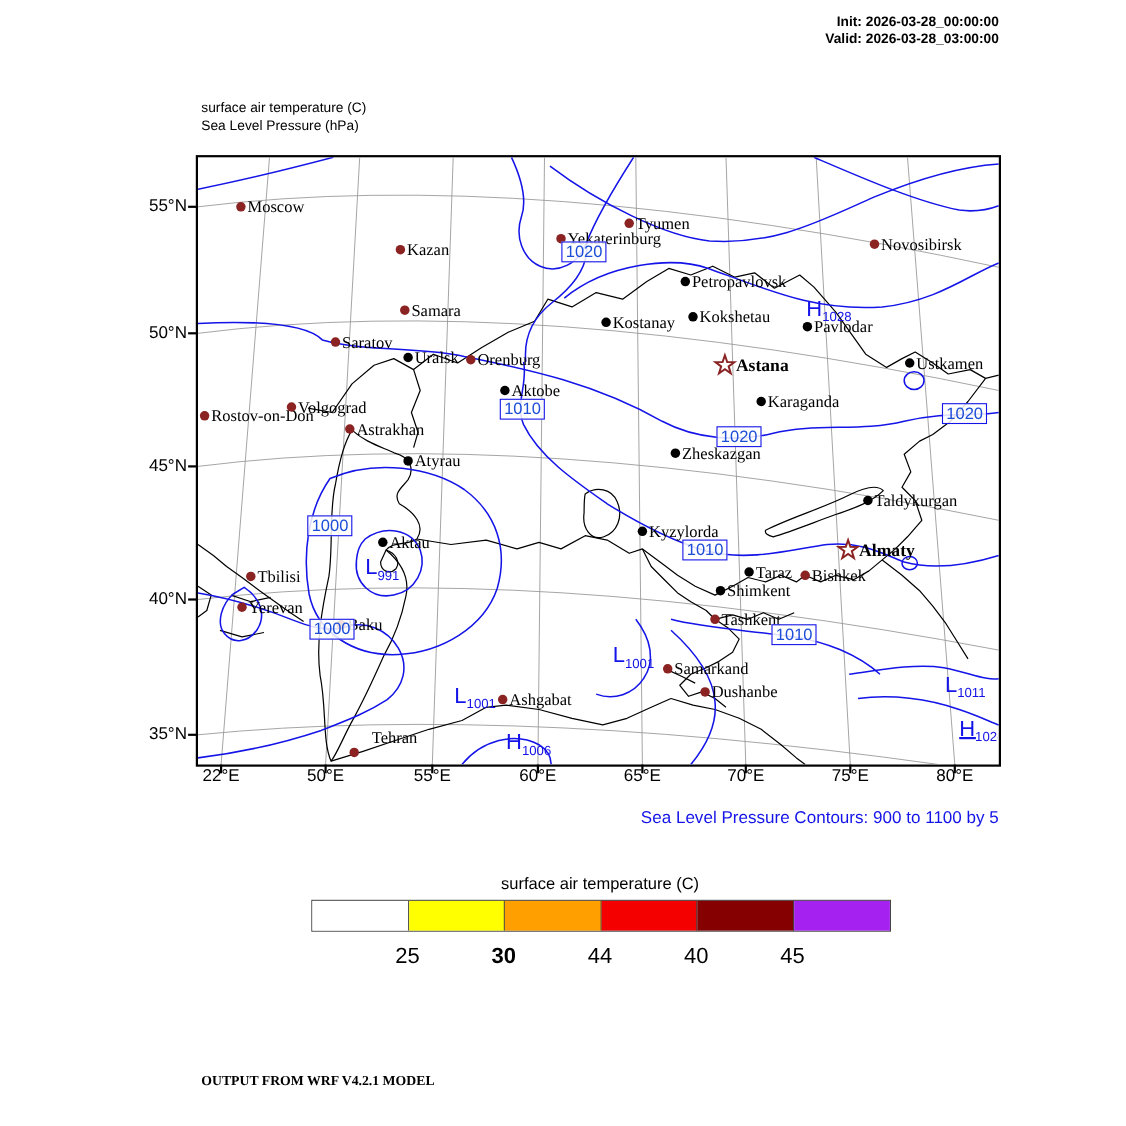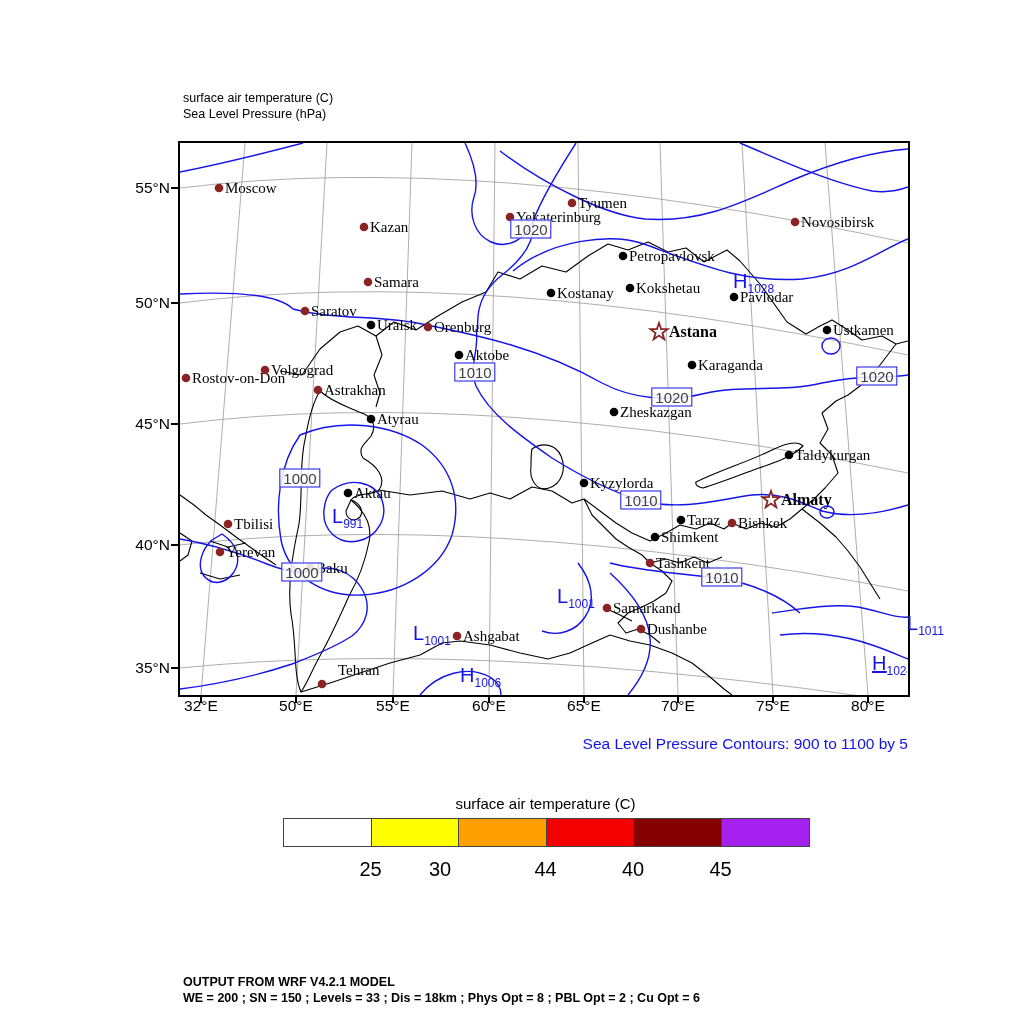--- a/index.html
+++ b/index.html
@@ -9,41 +9,45 @@
   .run-info{position:absolute;right:116px;top:13px;text-align:right;font-size:12.5px;font-weight:bold;line-height:15px;}
   .subtitle{position:absolute;left:183px;top:90px;font-size:12.5px;line-height:16px;}
   .map-frame{position:absolute;left:178px;top:141px;width:728px;height:552px;border:2px solid #000;}
   .map-frame svg{position:absolute;left:0;top:0;}
   .graticule{stroke:#999;stroke-width:.8;fill:none;}
   .coast{stroke:#000;stroke-width:1.1;fill:none;stroke-linejoin:round;}
   .contour{stroke:#1414e8;stroke-width:1.4;fill:none;stroke-linejoin:round;}
   .city-label{font-family:"Liberation Serif",serif;font-size:15px;fill:#000;}
   .city-label.bold{font-weight:bold;font-size:16px;}
   .pbox{position:absolute;transform:translate(-50%,-50%);border:1px solid #1414e8;background:rgba(255,255,255,.85);
-        color:#404040;font-size:15px;line-height:17px;padding:0 3px;}
+        color:#1d4ed8;font-size:15px;line-height:17px;padding:0 3px;}
   .hl{position:absolute;color:#1414e8;font-size:20px;line-height:20px;}
   .hl sub{font-size:12px;}
   .tick-left{position:absolute;width:9px;height:2px;background:#000;}
   .tick-bottom{position:absolute;width:2px;height:8px;background:#000;}
   .lat-label{position:absolute;width:52px;text-align:right;font-size:15.5px;}
   .lon-label{position:absolute;width:60px;text-align:center;font-size:15.5px;}
   .contour-note{position:absolute;right:116px;top:735px;color:#1414e8;font-size:15.5px;}
   .cb-title{position:absolute;left:283px;width:525px;top:795px;text-align:center;font-size:15px;}
   .colorbar{position:absolute;left:283px;top:818px;width:525px;height:27px;border:1px solid #444;display:flex;}
   .cb-seg{height:100%;border-right:1px solid #444;box-sizing:border-box;}
   .cb-seg:last-child{border-right:none;}
   .cb-ticks{position:absolute;left:283px;top:858px;width:525px;height:20px;}
   .cb-tick{position:absolute;transform:translateX(-50%);font-size:20px;}
-  .footer{position:absolute;left:183px;top:974px;font-size:12.5px;font-weight:bold;line-height:16px;}
+  .footer{position:absolute;left:183px;top:974px;font-size:12.5px;font-weight:bold;line-height:16px;font-family:Liberation Serif, serif;}
 </style>
 </head>
 <body>
 
 <div class="page">
 
+  <div class="run-info">
+    <div>Init: 2026-03-28_00:00:00</div>
+    <div>Valid: 2026-03-28_03:00:00</div>
+  </div>
 
   <div class="subtitle">
     <div>surface air temperature   (C)</div>
     <div>Sea Level Pressure   (hPa)</div>
   </div>
 
   <div class="map-frame">
     <svg width="728" height="552" viewBox="0 0 728 552">
 
       <g>
@@ -188,39 +192,39 @@
         <div class="pbox" style="left: 697px; top: 233px;">1020</div>
         <div class="pbox" style="left: 120px; top: 335px;">1000</div>
         <div class="pbox" style="left: 122px; top: 429px;">1000</div>
         <div class="pbox" style="left: 461px; top: 357px;">1010</div>
         <div class="pbox" style="left: 542px; top: 434px;">1010</div>
         <div class="hl" style="left: 553px; top: 128px;"><span>H</span><sub>1028</sub></div>
         <div class="hl" style="left: 152px; top: 363px;"><span>L</span><sub>991</sub></div>
         <div class="hl" style="left: 377px; top: 443px;"><span>L</span><sub>1001</sub></div>
         <div class="hl" style="left: 233px; top: 480px;"><span>L</span><sub>1001</sub></div>
         <div class="hl" style="left: 280px; top: 522px;"><span>H</span><sub>1006</sub></div>
-        <div class="hl" style="left: 727px; top: 470px;"><span>L</span><sub>1011</sub></div>
+        <div class="hl" style="left: 679px; top: 470px;"><span>L</span><sub>1011</sub></div>
         <div class="hl" style="left: 692px; top: 510px; text-decoration: underline;"><span>H</span><sub>102</sub></div>
       </div>
   </div>
 
   <div id="latAxis">
       <div class="lat-label" style="left: 118px; top: 179px;">55°N</div>
       <div class="tick-left" style="left: 171px; top: 187px;"></div>
       <div class="lat-label" style="left: 118px; top: 294px;">50°N</div>
       <div class="tick-left" style="left: 171px; top: 302px;"></div>
       <div class="lat-label" style="left: 118px; top: 415px;">45°N</div>
       <div class="tick-left" style="left: 171px; top: 423px;"></div>
       <div class="lat-label" style="left: 118px; top: 536px;">40°N</div>
       <div class="tick-left" style="left: 171px; top: 544px;"></div>
       <div class="lat-label" style="left: 118px; top: 659px;">35°N</div>
       <div class="tick-left" style="left: 171px; top: 667px;"></div>
     </div>
   <div id="lonAxis">
-      <div class="lon-label" style="left: 171px; top: 697px;">32°E</div>
+      <div class="lon-label" style="left: 171px; top: 697px;">22°E</div>
       <div class="tick-bottom" style="left: 200px; top: 695px;"></div>
       <div class="lon-label" style="left: 266px; top: 697px;">50°E</div>
       <div class="tick-bottom" style="left: 295px; top: 695px;"></div>
       <div class="lon-label" style="left: 363px; top: 697px;">55°E</div>
       <div class="tick-bottom" style="left: 392px; top: 695px;"></div>
       <div class="lon-label" style="left: 459px; top: 697px;">60°E</div>
       <div class="tick-bottom" style="left: 488px; top: 695px;"></div>
       <div class="lon-label" style="left: 554px; top: 697px;">65°E</div>
       <div class="tick-bottom" style="left: 583px; top: 695px;"></div>
       <div class="lon-label" style="left: 648px; top: 697px;">70°E</div>
@@ -237,24 +241,23 @@
   <div class="colorbar" id="colorbar">
       <div class="cb-seg" style="background: rgb(255, 255, 255); width: 16.6667%;"></div>
       <div class="cb-seg" style="background: rgb(255, 255, 0); width: 16.6667%;"></div>
       <div class="cb-seg" style="background: rgb(255, 160, 0); width: 16.6667%;"></div>
       <div class="cb-seg" style="background: rgb(244, 0, 0); width: 16.6667%;"></div>
       <div class="cb-seg" style="background: rgb(133, 0, 0); width: 16.6667%;"></div>
       <div class="cb-seg" style="background: rgb(164, 33, 240); width: 16.6667%;"></div>
     </div>
   <div class="cb-ticks" id="cbTicks">
       <div class="cb-tick" style="left: 87.5px; top: 0px;">25</div>
-      <div class="cb-tick" style="left: 157px; top: 0px;">30</div>
+      <div class="cb-tick" style="left: 175px; top: 0px; font-weight: bold;">30</div>
       <div class="cb-tick" style="left: 262.5px; top: 0px;">44</div>
       <div class="cb-tick" style="left: 350px; top: 0px;">40</div>
       <div class="cb-tick" style="left: 437.5px; top: 0px;">45</div>
     </div>
 
   <div class="footer">
     <div>OUTPUT FROM WRF V4.2.1 MODEL</div>
-    <div>WE = 200 ; SN = 150 ; Levels = 33 ; Dis = 18km ; Phys Opt = 8 ; PBL Opt = 2 ; Cu Opt = 6</div>
   </div>
 
 </div>
 
 </body></html>

